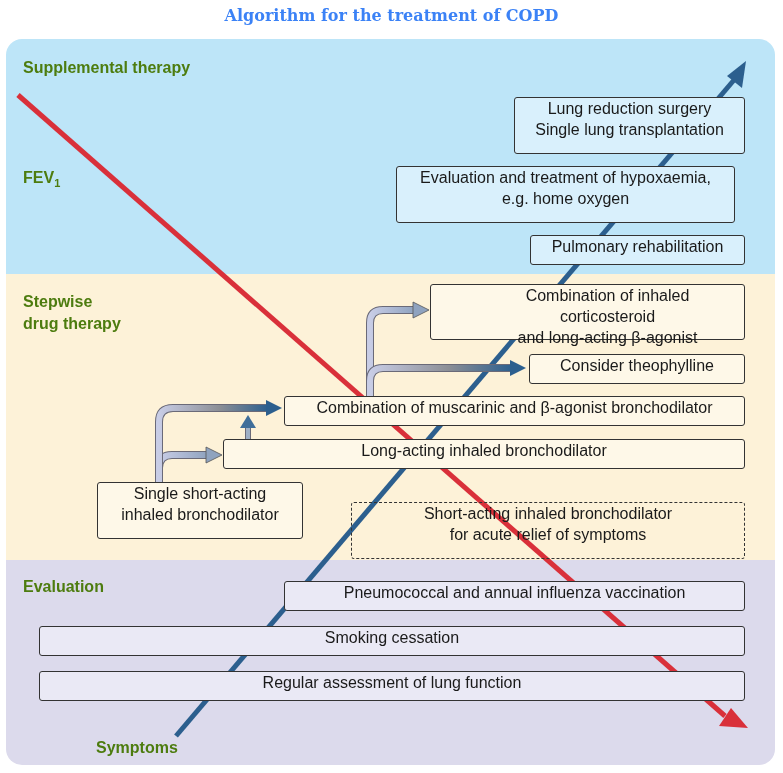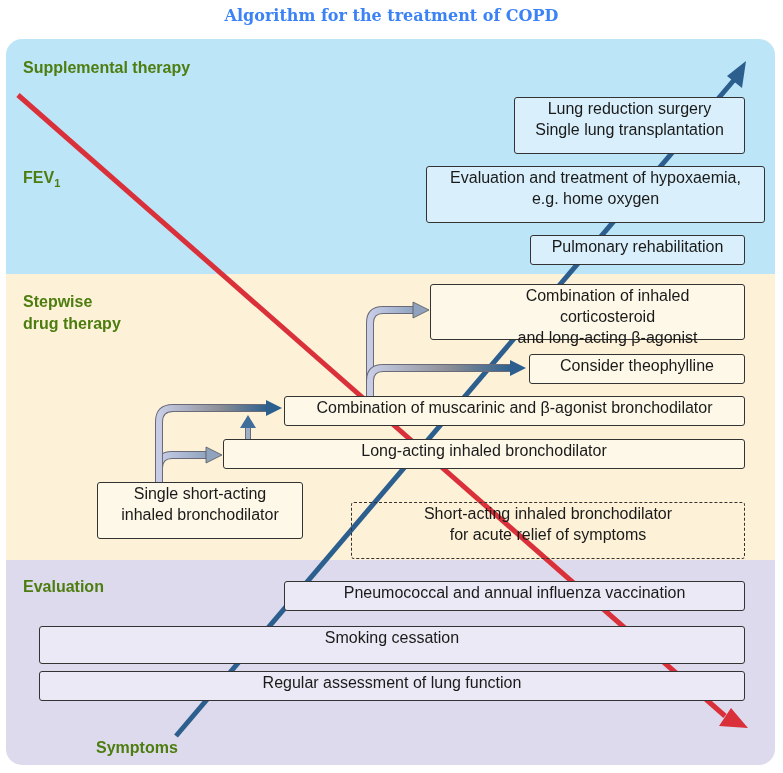--- a/index.html
+++ b/index.html
@@ -88,21 +88,21 @@
 
 <div class="band-label" style="left:23px;top:147px;margin-top:20px;">
   <span>FEV</span><sub style="font-size:11px;">1</sub>
 </div>
 <div class="band-label" style="left:96px;top:737px;">Symptoms</div>
 
 <div class="box supp" style="left:514px;top:97px;width:231px;height:57px;">
   <span>Lung reduction surgery
 Single lung transplantation</span>
 </div>
-<div class="box supp" style="left:426px;top:166px;width:339px;height:57px;">
+<div class="box supp" style="left:396px;top:166px;width:339px;height:57px;">
   <span>Evaluation and treatment of hypoxaemia,
 e.g. home oxygen</span>
 </div>
 <div class="box supp" style="left:530px;top:235px;width:215px;height:30px;">
   <span>Pulmonary rehabilitation</span>
 </div>
 
 <div class="box step" style="left:430px;top:284px;width:315px;height:56px;padding-left:46px;">
   <span>Combination of inhaled corticosteroid
 and long-acting β-agonist</span>
@@ -121,18 +121,18 @@
 inhaled bronchodilator</span>
 </div>
 <div class="box dashed" style="left:351px;top:482px;width:394px;height:57px;margin-top:20px;">
   <span>Short-acting inhaled bronchodilator
 for acute relief of symptoms</span>
 </div>
 
 <div class="box health" style="left:284px;top:581px;width:461px;height:30px;">
   <span>Pneumococcal and annual influenza vaccination</span>
 </div>
-<div class="box health" style="left:39px;top:626px;width:706px;height:38px;">
+<div class="box health" style="left:39px;top:626px;width:706px;height:30px;">
   <span>Smoking cessation</span>
 </div>
 <div class="box health" style="left:39px;top:671px;width:706px;height:30px;">
   <span>Regular assessment of lung function</span>
 </div>
 
 </body></html>

